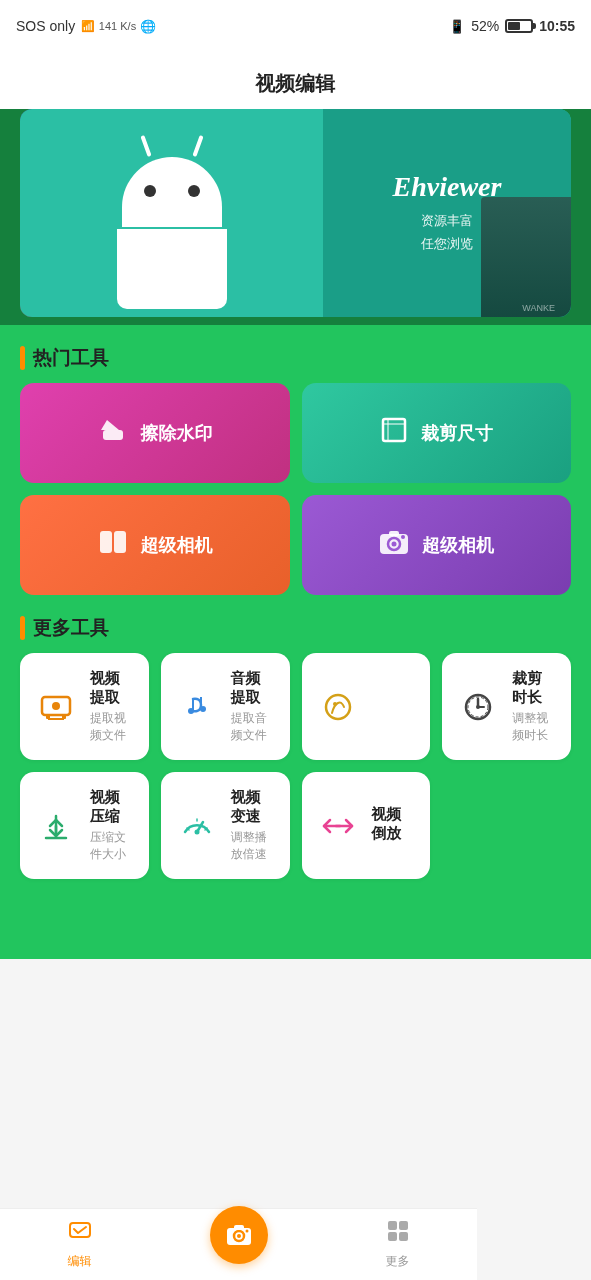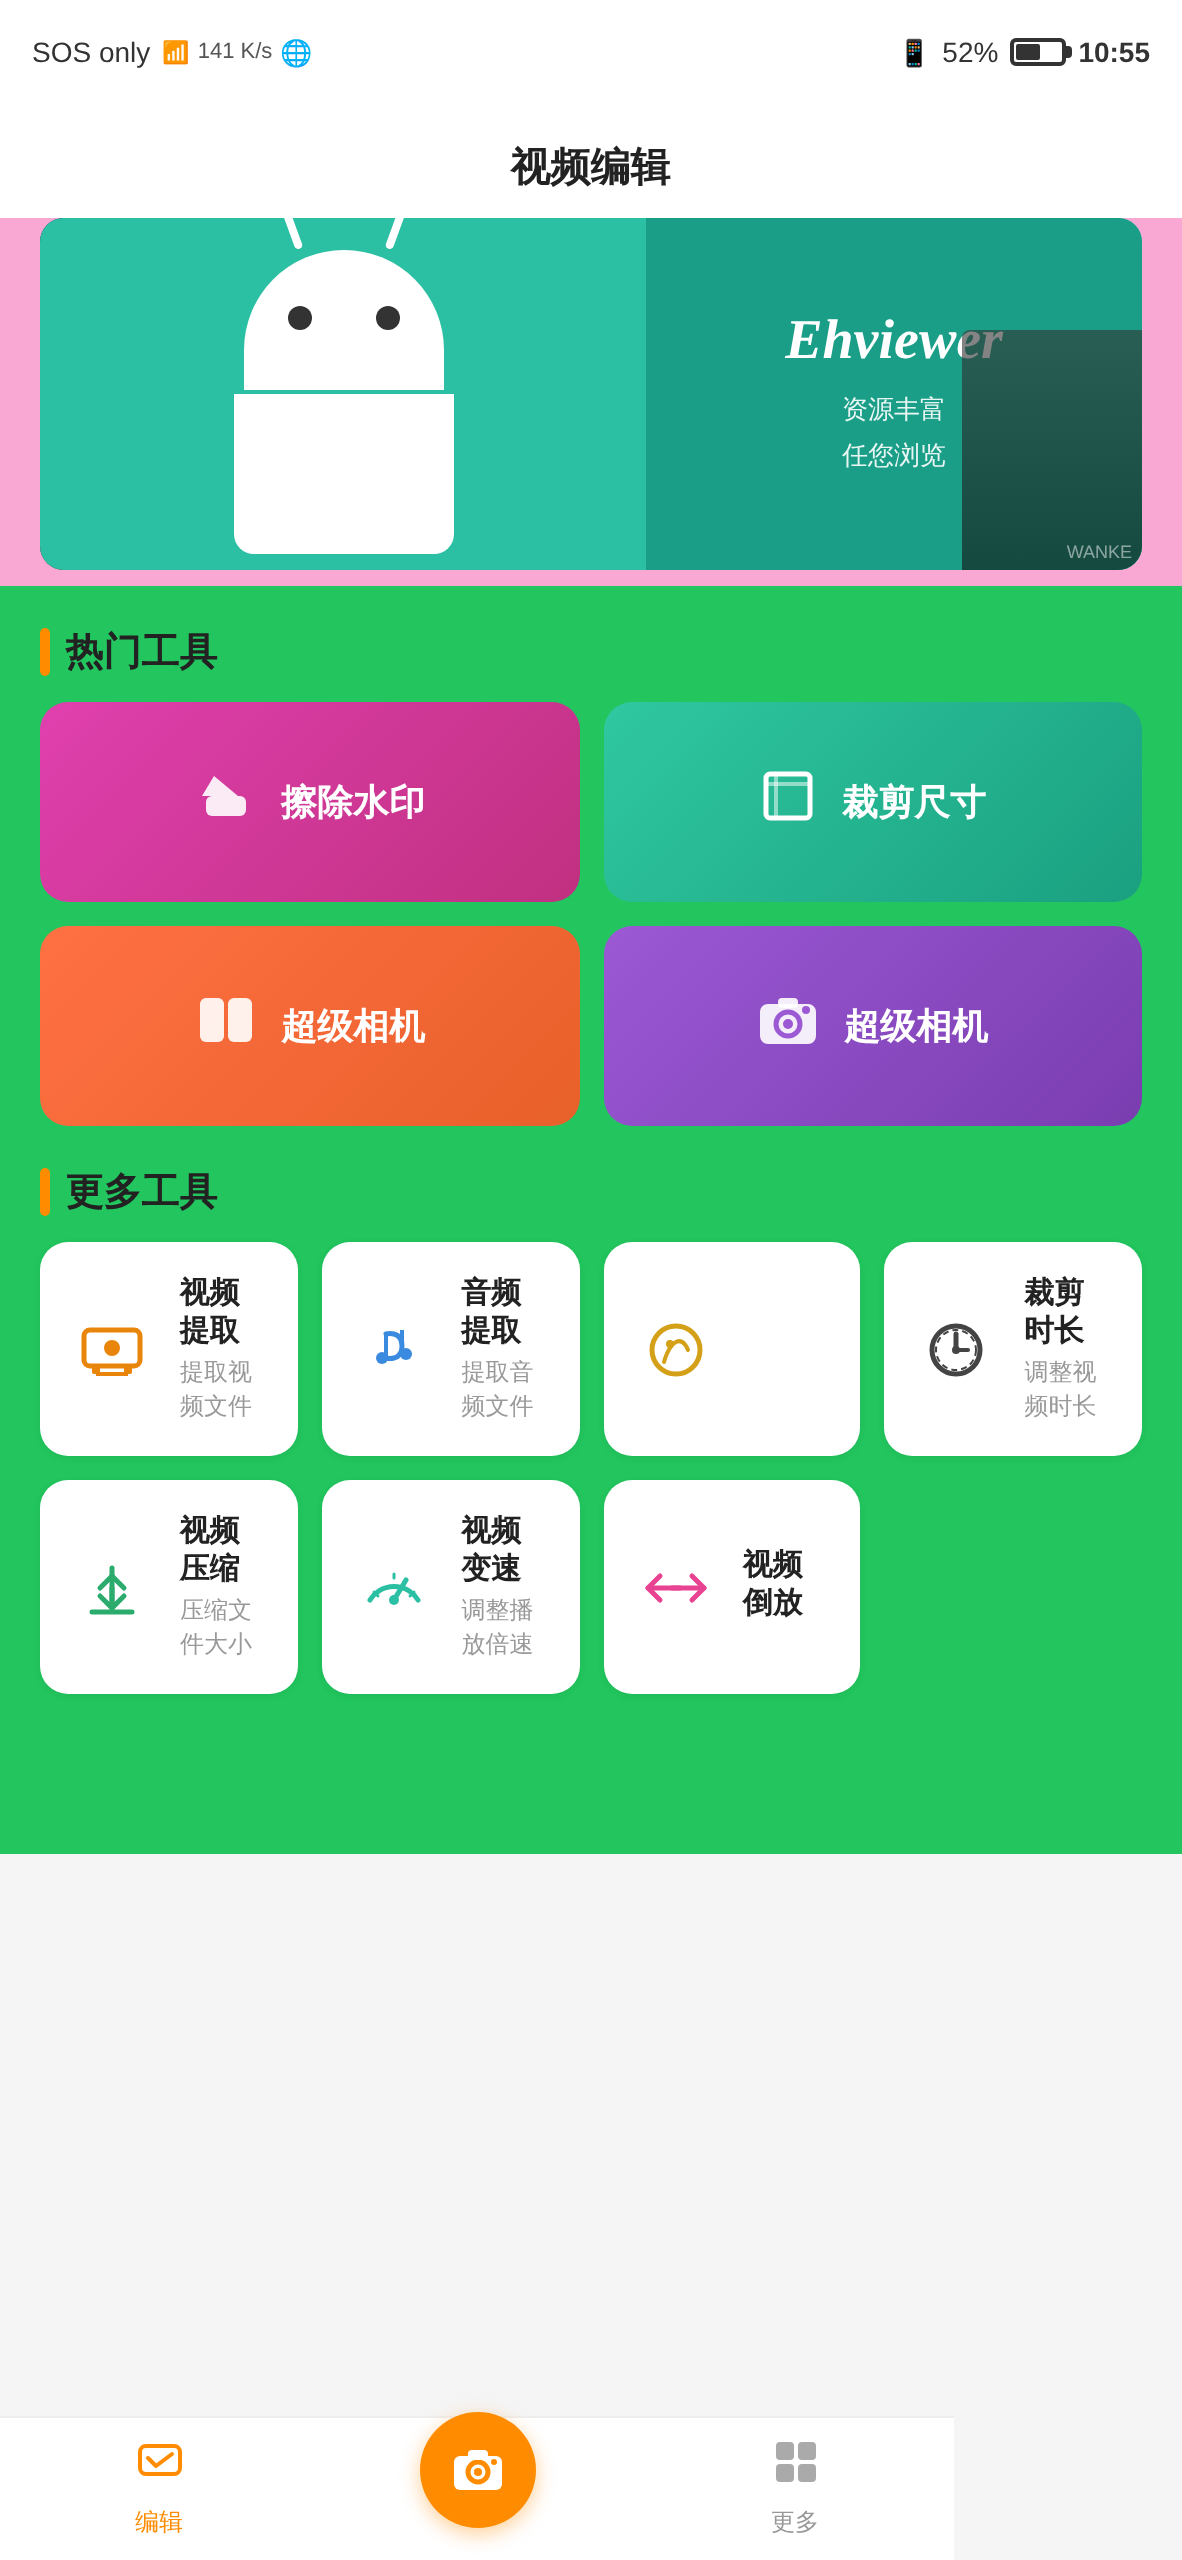--- a/index.html
+++ b/index.html
@@ -79,21 +79,21 @@
       font-weight: 600;
       color: #222;
       background: #fff;
     }
 
     
     .banner-container {
       margin: 0 20px 0;
       border-radius: 12px;
       overflow: hidden;
-      height: 176px;
+      height: 208px;
       background: #2bbfa4;
       position: relative;
     }
     .banner-inner {
       width: 100%;
       height: 100%;
       position: relative;
       display: flex;
     }
     .banner-left {
@@ -339,21 +339,21 @@
       font-size: 26px;
       box-shadow: 0 3px 10px rgba(255,140,0,0.4);
     }
 
     .main-content {
       background: #22c55e;
       padding-bottom: 80px;
     }
 
     .banner-wrapper {
-      background: #f9a8d4;
+      background: #15803d;
       padding-bottom: 8px;
     }
   </style>
 </head>
 <body>
 
 <div class="status-bar">
   <div class="status-left">
     <span>SOS only</span>
     <div class="status-icons">
@@ -397,21 +397,21 @@
       </div>
 
       <div class="banner-right">
         <div class="banner-right-title">Ehviewer</div>
         <div class="banner-right-sub">
           <span>资源丰富</span><br>
           <span>任您浏览</span>
         </div>
 
         <div class="banner-right-img" style="background:linear-gradient(to bottom,#333,#111);opacity:0.6;border-radius:4px 0 0 0;"></div>
-        <div style="position:absolute;bottom:4px;right:5px;font-size:9px;color:rgba(255,255,255,0.5);">WANKE</div>
+        <div style="position:absolute;bottom:4px;right:16px;font-size:9px;color:rgba(255,255,255,0.5);">WANKE</div>
       </div>
     </div>
   </div>
 </div>
 
 <div class="main-content">
 
   <div class="section-header">
     <div class="section-accent"></div>
     <span class="section-title">热门工具</span>

